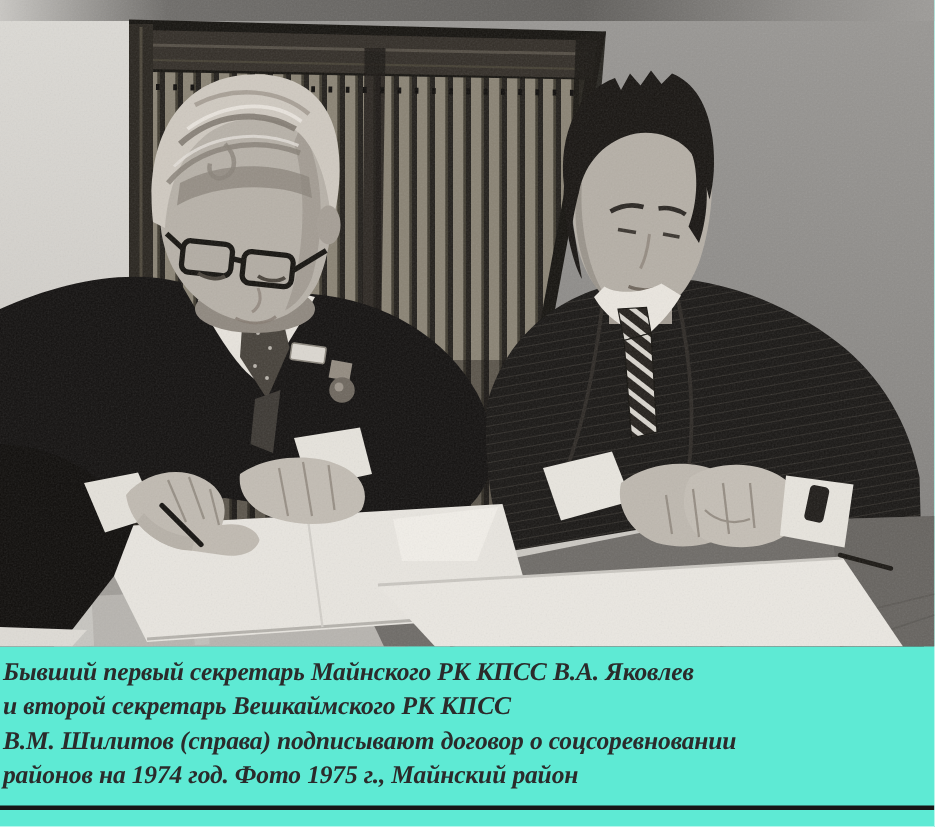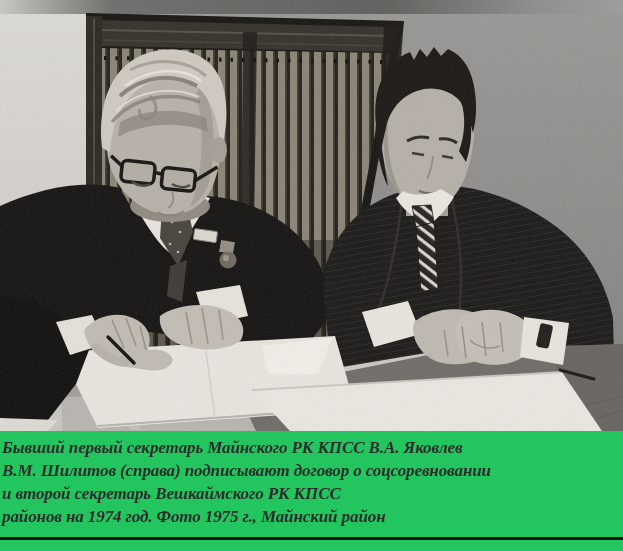--- a/index.html
+++ b/index.html
@@ -1,16 +1,16 @@
 <!DOCTYPE html>
 <html><head>
 <meta charset="utf-8">
 <style>
   html,body{margin:0;padding:0;background:#ffffff;}
-  .page{position:relative;width:623px;height:551px;background:#22c55e;overflow:hidden;
+  .page{position:relative;width:623px;height:551px;background:#5eead4;overflow:hidden;
         font-family:"Liberation Serif","DejaVu Serif",serif;}
   .photo{position:absolute;left:0;top:0;width:623px;height:431px;display:block;}
   .caption{position:absolute;left:2px;top:436px;width:620px;color:#2b2b2b;
            font-style:italic;font-weight:700;font-size:17px;line-height:23px;
            letter-spacing:-0.1px;}
   .caption div{white-space:nowrap;}
   .rule{position:absolute;left:0;top:537px;width:623px;height:3px;background:#161616;}
 </style>
 </head>
 <body>
@@ -224,19 +224,19 @@
       <path d="M524,317 L569,323 L563,365 L520,357 Z" fill="#e7e4dd"></path>
       <rect x="538" y="324" width="13" height="24" rx="3" transform="rotate(12 545 336)" fill="#1f1c19"></rect>
       <line x1="560" y1="370" x2="594" y2="379" stroke="#1a1713" stroke-width="3" stroke-linecap="round"></line>
     </g>
 
     <rect x="0" y="0" width="623" height="431" filter="url(#grain)"></rect>
   </svg>
 
   <div class="caption">
     <div>Бывший первый секретарь Майнского РК КПСС В.А. Яковлев</div>
+    <div>и второй секретарь Вешкаймского РК КПСС</div>
     <div>В.М. Шилитов (справа) подписывают договор о соцсоревновании</div>
-    <div>и второй секретарь Вешкаймского РК КПСС</div>
     <div>районов на 1974 год. Фото 1975 г., Майнский район</div>
   </div>
 
   <div class="rule"></div>
 </div>
 
 </body></html>

